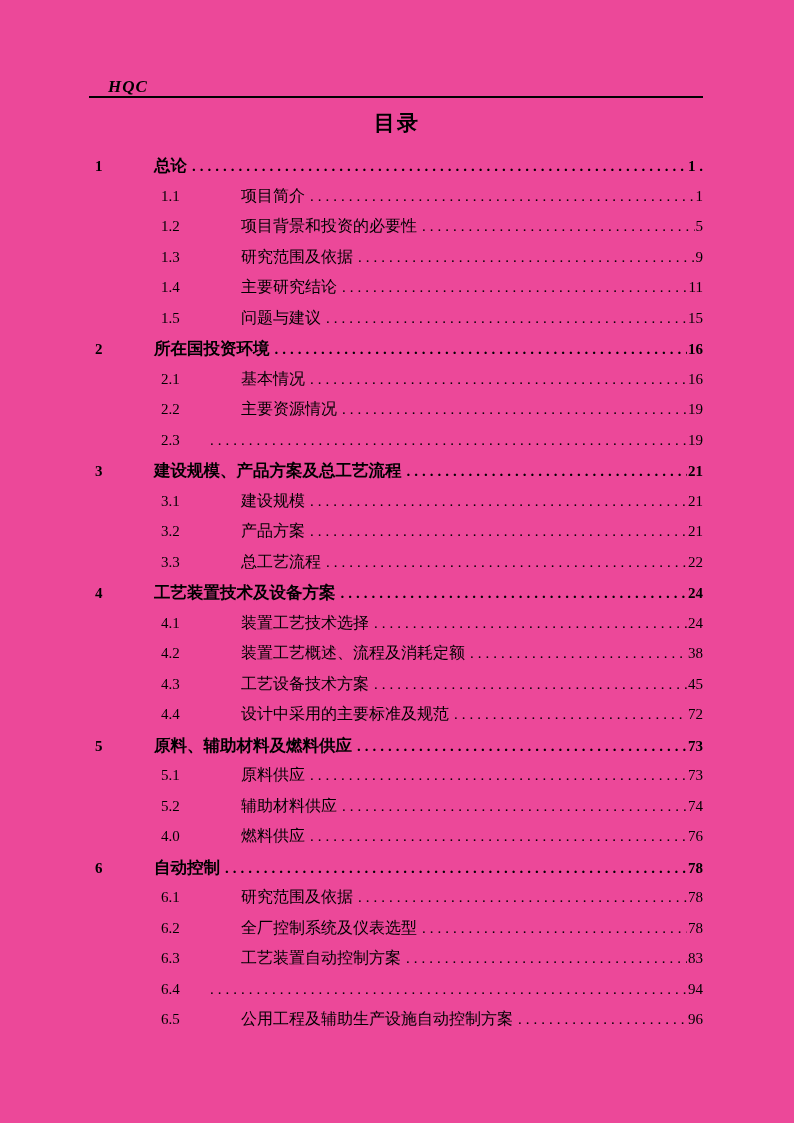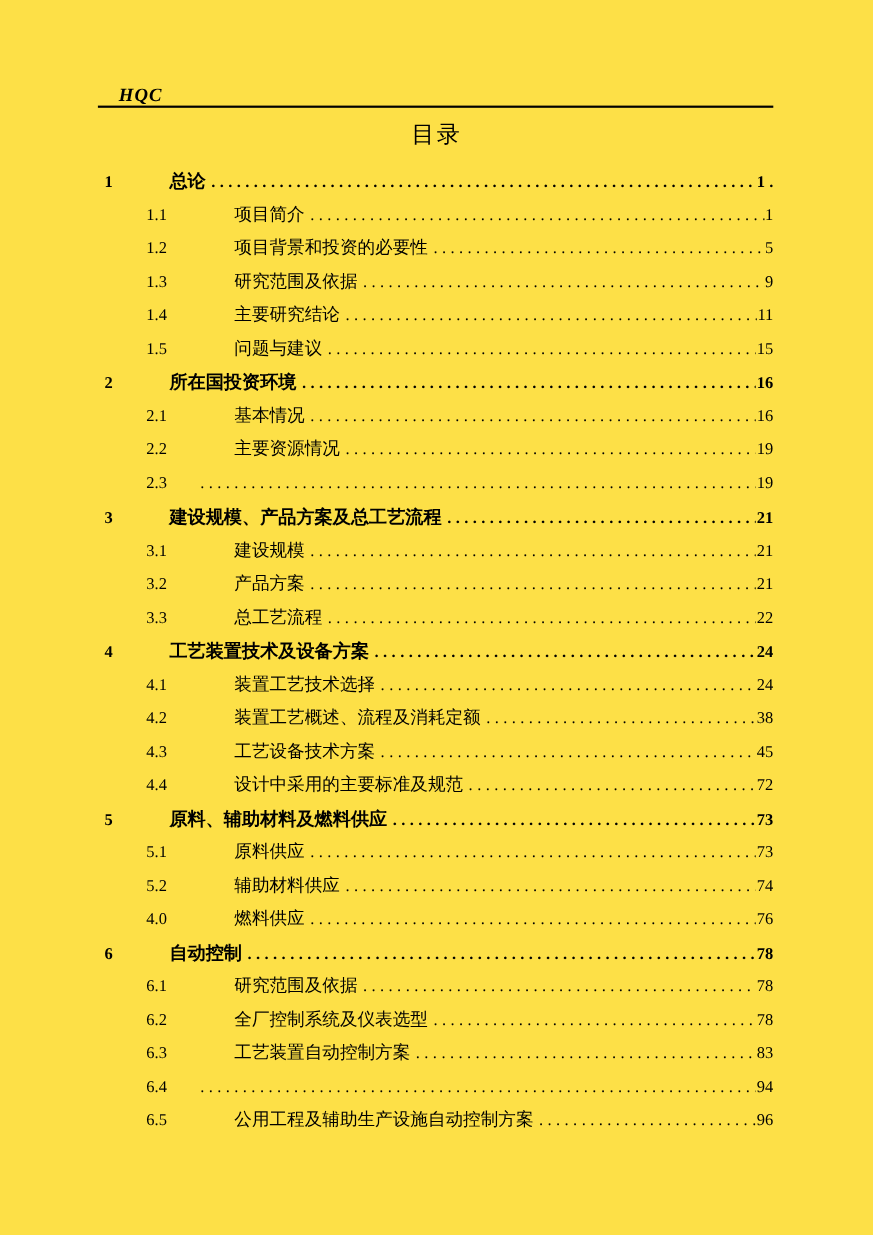--- a/index.html
+++ b/index.html
@@ -4,21 +4,21 @@
 <style>
   html, body { margin: 0; padding: 0; }
   body {
     width: 794px; height: 1123px;
     background: #ffffff;
     color: #000000;
     font-family: "Liberation Sans", "DejaVu Sans", sans-serif;
     position: relative;
     overflow: hidden;
   }
-  .page { position: absolute; inset: 0; background: #fde047; }
+  .page { position: absolute; inset: 0; background: #ec4899; }
 
   .hqc {
     position: absolute;
     left: 108px; top: 77px;
     font-family: "Liberation Serif", "DejaVu Serif", serif;
     font-style: italic;
     font-weight: bold;
     font-size: 17px;
     letter-spacing: 1px;
   }
@@ -28,21 +28,21 @@
     width: 614px; height: 0;
     border-top: 2px solid #000000;
   }
 
   .toc-title {
     position: absolute;
     left: 0; right: 0; top: 108px;
     margin: 0;
     text-align: center;
     font-size: 21px;
-    font-weight: normal;
+    font-weight: bold;
     letter-spacing: 2px;
     line-height: 30px;
   }
 
   .toc {
     position: absolute;
     left: 88px; top: 150px;
     width: 615px;
   }
   .row {
@@ -55,21 +55,21 @@
   }
   .row.l1 { font-weight: bold; padding-left: 7px; font-size: 16.5px; }
   .row.l2 { padding-left: 45px; }
 
   .num {
     font-family: "Liberation Serif", "DejaVu Serif", serif;
     font-size: 15px;
     flex-shrink: 0;
   }
   .row.l1 .num { width: 23px; }
-  .row.l2 .num { width: 44px; }
+  .row.l2 .num { width: 44px; margin-left: 28px; }
 
   .title { flex-shrink: 0; margin-left: 36px; }
 
   .leader {
     flex: 1;
     min-width: 0;
     overflow: hidden;
     white-space: nowrap;
     margin-left: 5px;
     margin-right: 1px;

